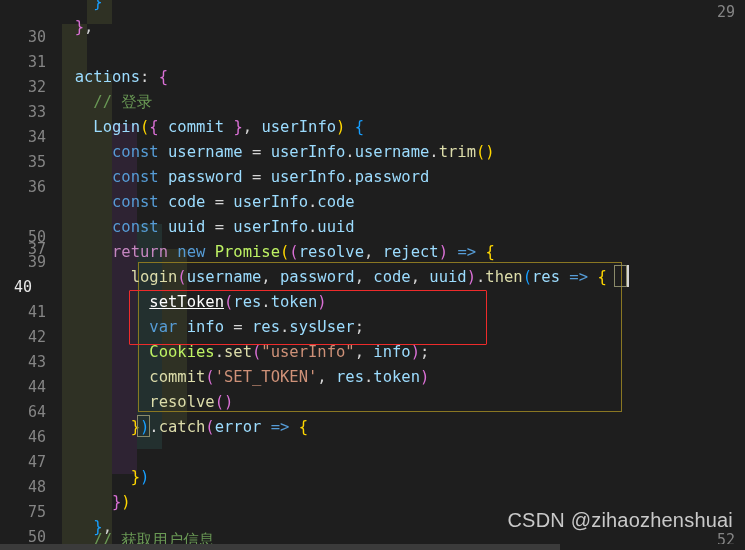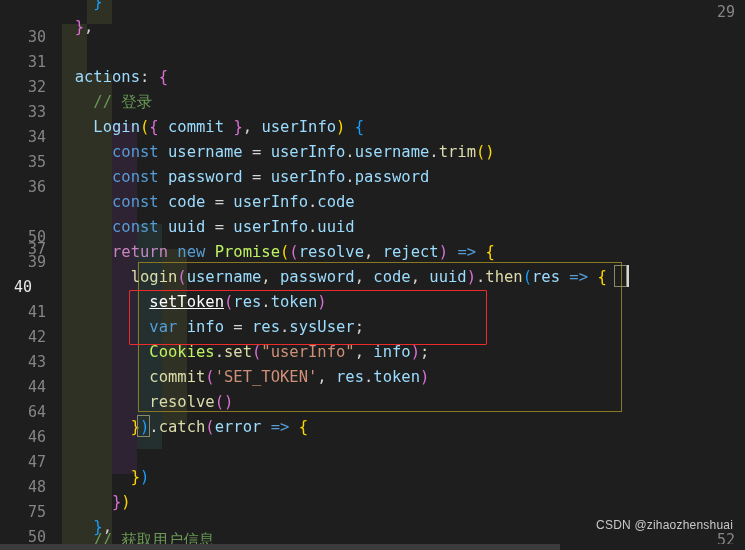--- a/index.html
+++ b/index.html
@@ -116,21 +116,21 @@
     background: #d4d4d4;
     z-index: 6;
   }
 
   
   #watermark {
     position: absolute;
     right: 12px;
     bottom: 18px;
     font-family: "Liberation Sans", sans-serif;
-    font-size: 12px;
+    font-size: 20px;
     color: #c9c9c9;
     letter-spacing: 0.2px;
     z-index: 8;
   }
 
   
   #hscroll-track {
     position: absolute;
     left: 0;
     bottom: 0;

